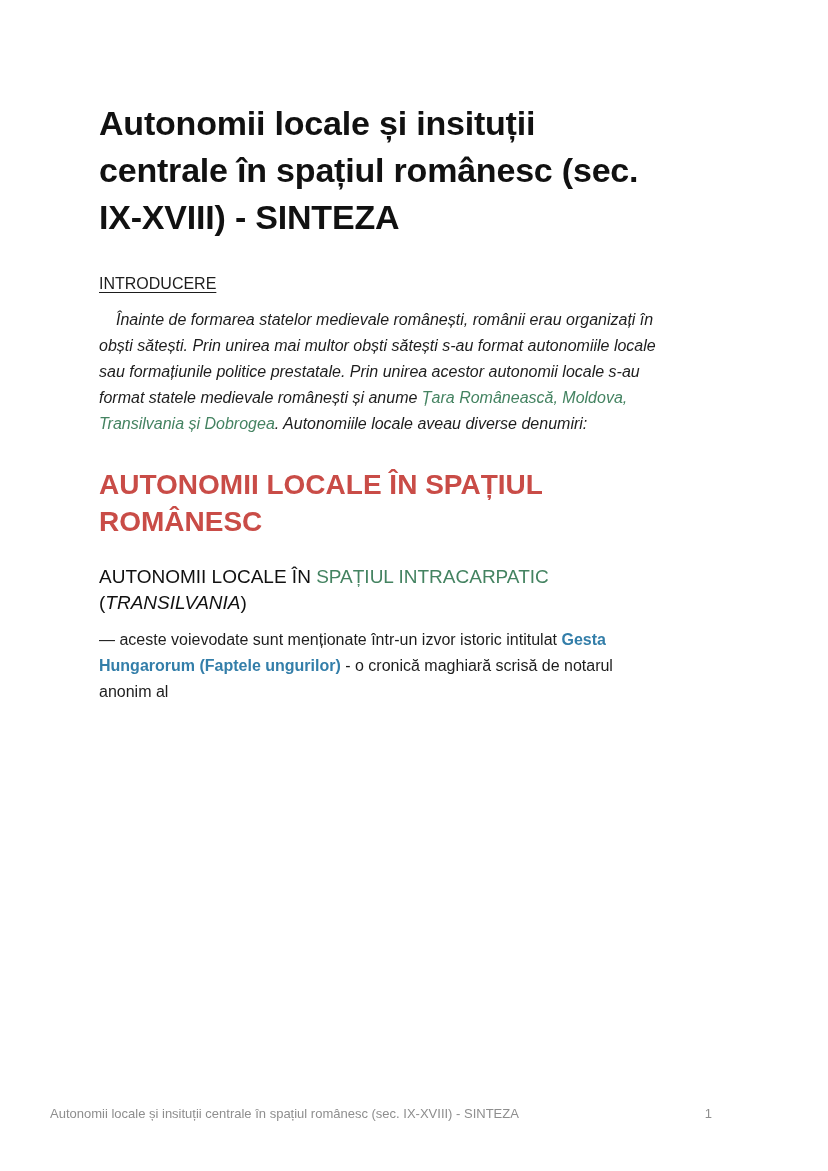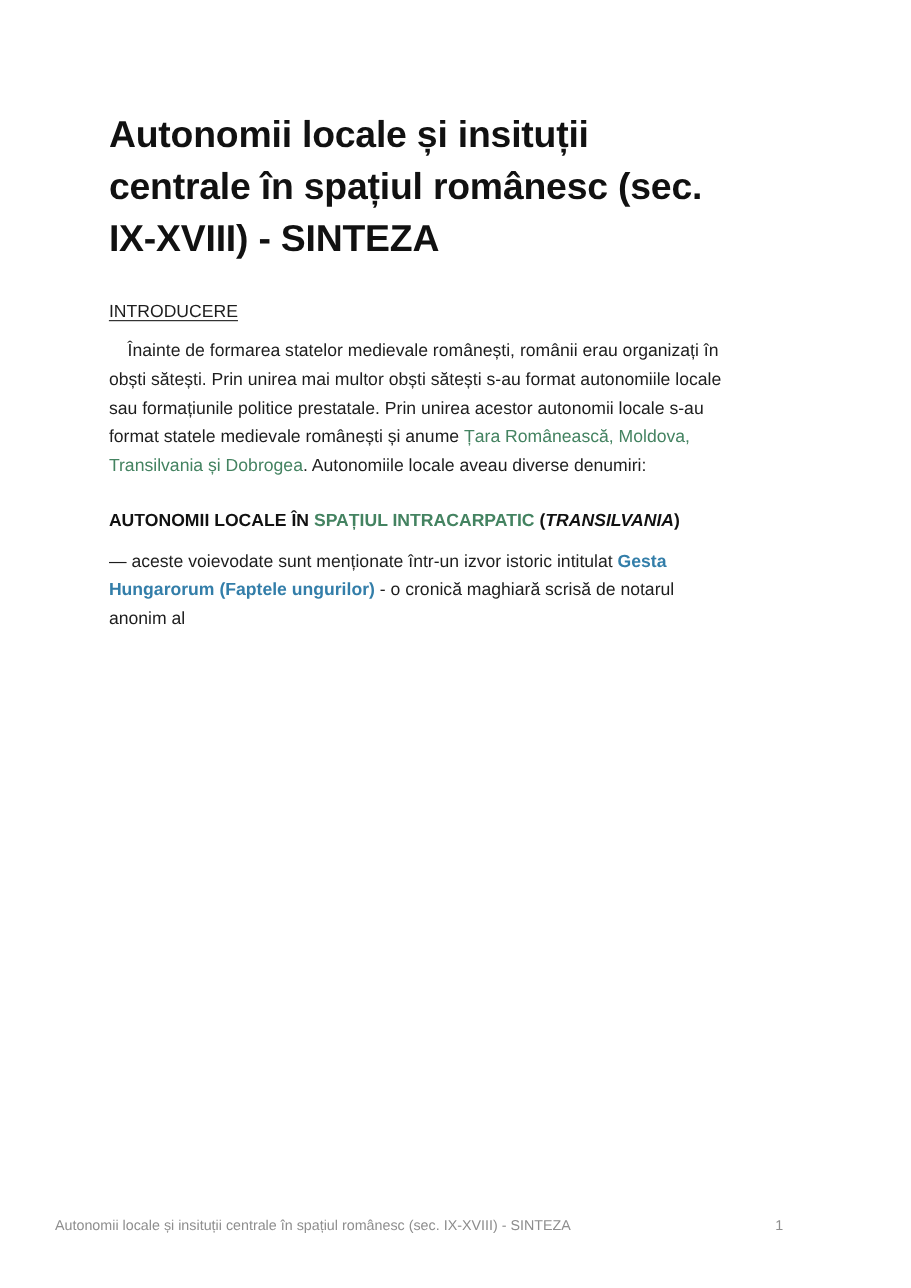--- a/index.html
+++ b/index.html
@@ -41,21 +41,21 @@
   .intro-heading .u{
     text-decoration:underline;
     text-underline-offset:3px;
   }
   .para{
     margin:12px 0 0 0;
     font-size:16px;
     line-height:26px;
     color:var(--text);
   }
-  .para.indent{ text-indent:17px; }
+  .para.indent{ text-indent:17px;font-style:italic; }
   .green{ color:var(--green); }
   .red-text{ color:var(--red); }
   .blue-bold{ color:var(--blue); font-weight:700; }
   ul.bullets{
     margin:6px 0 0 0;
     padding-left:31px;
   }
   ul.bullets li{
     font-size:16px;
     line-height:26px;
@@ -63,23 +63,23 @@
   }
   h2.red-heading{
     margin:29px 0 0 0;
     font-size:28px;
     line-height:37px;
     font-weight:700;
     color:var(--red);
   }
   h3.sub-heading{
     margin:24px 0 0 0;
-    font-size:16px;
+    font-size:19px;
     line-height:26px;
-    font-weight:700;
+    font-weight:400;
     color:#111111;
   }
   h3.sub-heading .it{ font-style:italic; }
   .para.lead-in{ margin-top:10px; text-indent:14px; }
   ol.numbered{
     margin:5px 0 0 0;
     padding-left:31px;
   }
   ol.numbered li{
     font-size:16px;
@@ -107,20 +107,21 @@
 <div class="page">
   <div class="content">
 
     <h1 class="doc-title">Autonomii locale și insituții centrale în spațiul românesc (sec. IX-XVIII) - SINTEZA</h1>
 
     <h2 class="intro-heading"><span class="u">INTRODUCERE</span></h2>
 
     <p class="para indent"><span>Înainte de formarea statelor medievale românești, românii erau organizați în obști sătești. Prin unirea mai multor obști sătești s-au format autonomiile locale sau formațiunile politice prestatale. Prin unirea acestor autonomii locale s-au format statele medievale românești și anume </span><span class="green">Țara Românească, Moldova, Transilvania și Dobrogea</span><span>. Autonomiile locale aveau diverse denumiri:</span></p>
 
 
+    <h2 class="red-heading">AUTONOMII LOCALE ÎN SPAȚIUL ROMÂNESC</h2>
 
     <h3 class="sub-heading"><span>AUTONOMII LOCALE ÎN </span><span class="green">SPAȚIUL INTRACARPATIC</span><span> (</span><span class="it">TRANSILVANIA</span><span>)</span></h3>
 
 
 
     <p class="para closing"><span>— aceste voievodate sunt menționate într-un izvor istoric intitulat </span><span class="blue-bold">Gesta Hungarorum (Faptele ungurilor)</span><span> - o cronică maghiară scrisă de notarul anonim al</span></p>
 
   </div>
 
   <div class="footer">

